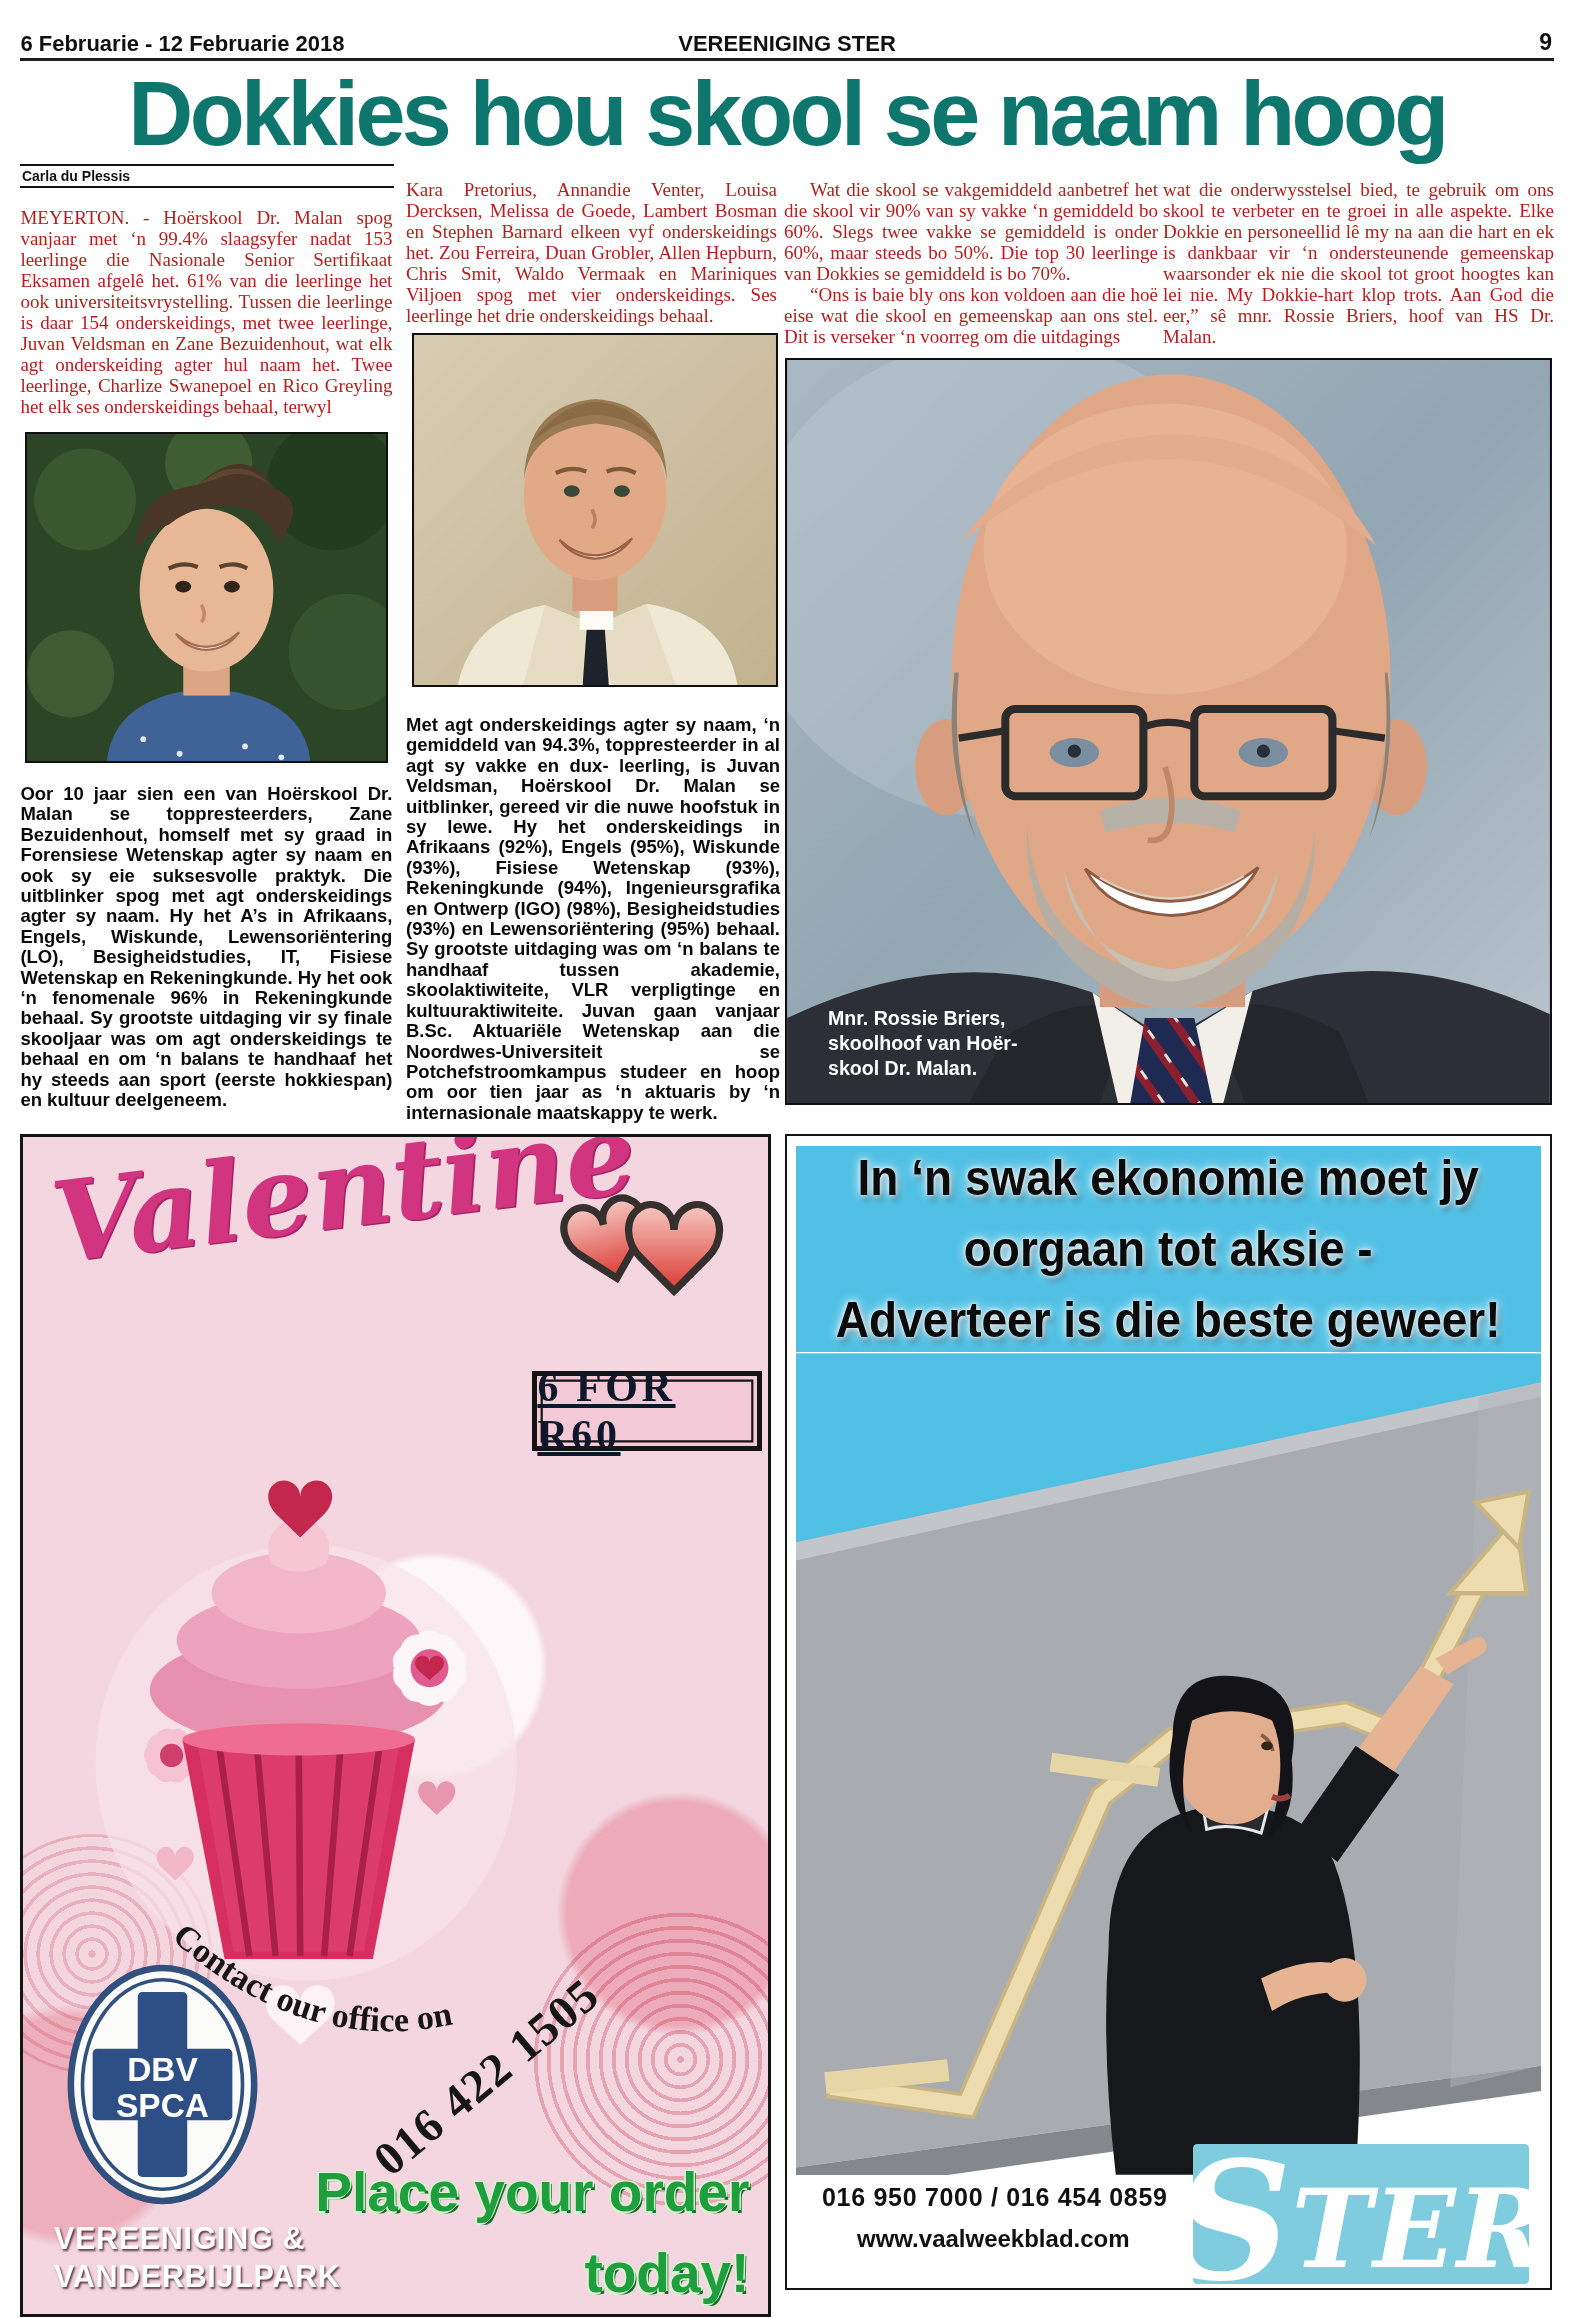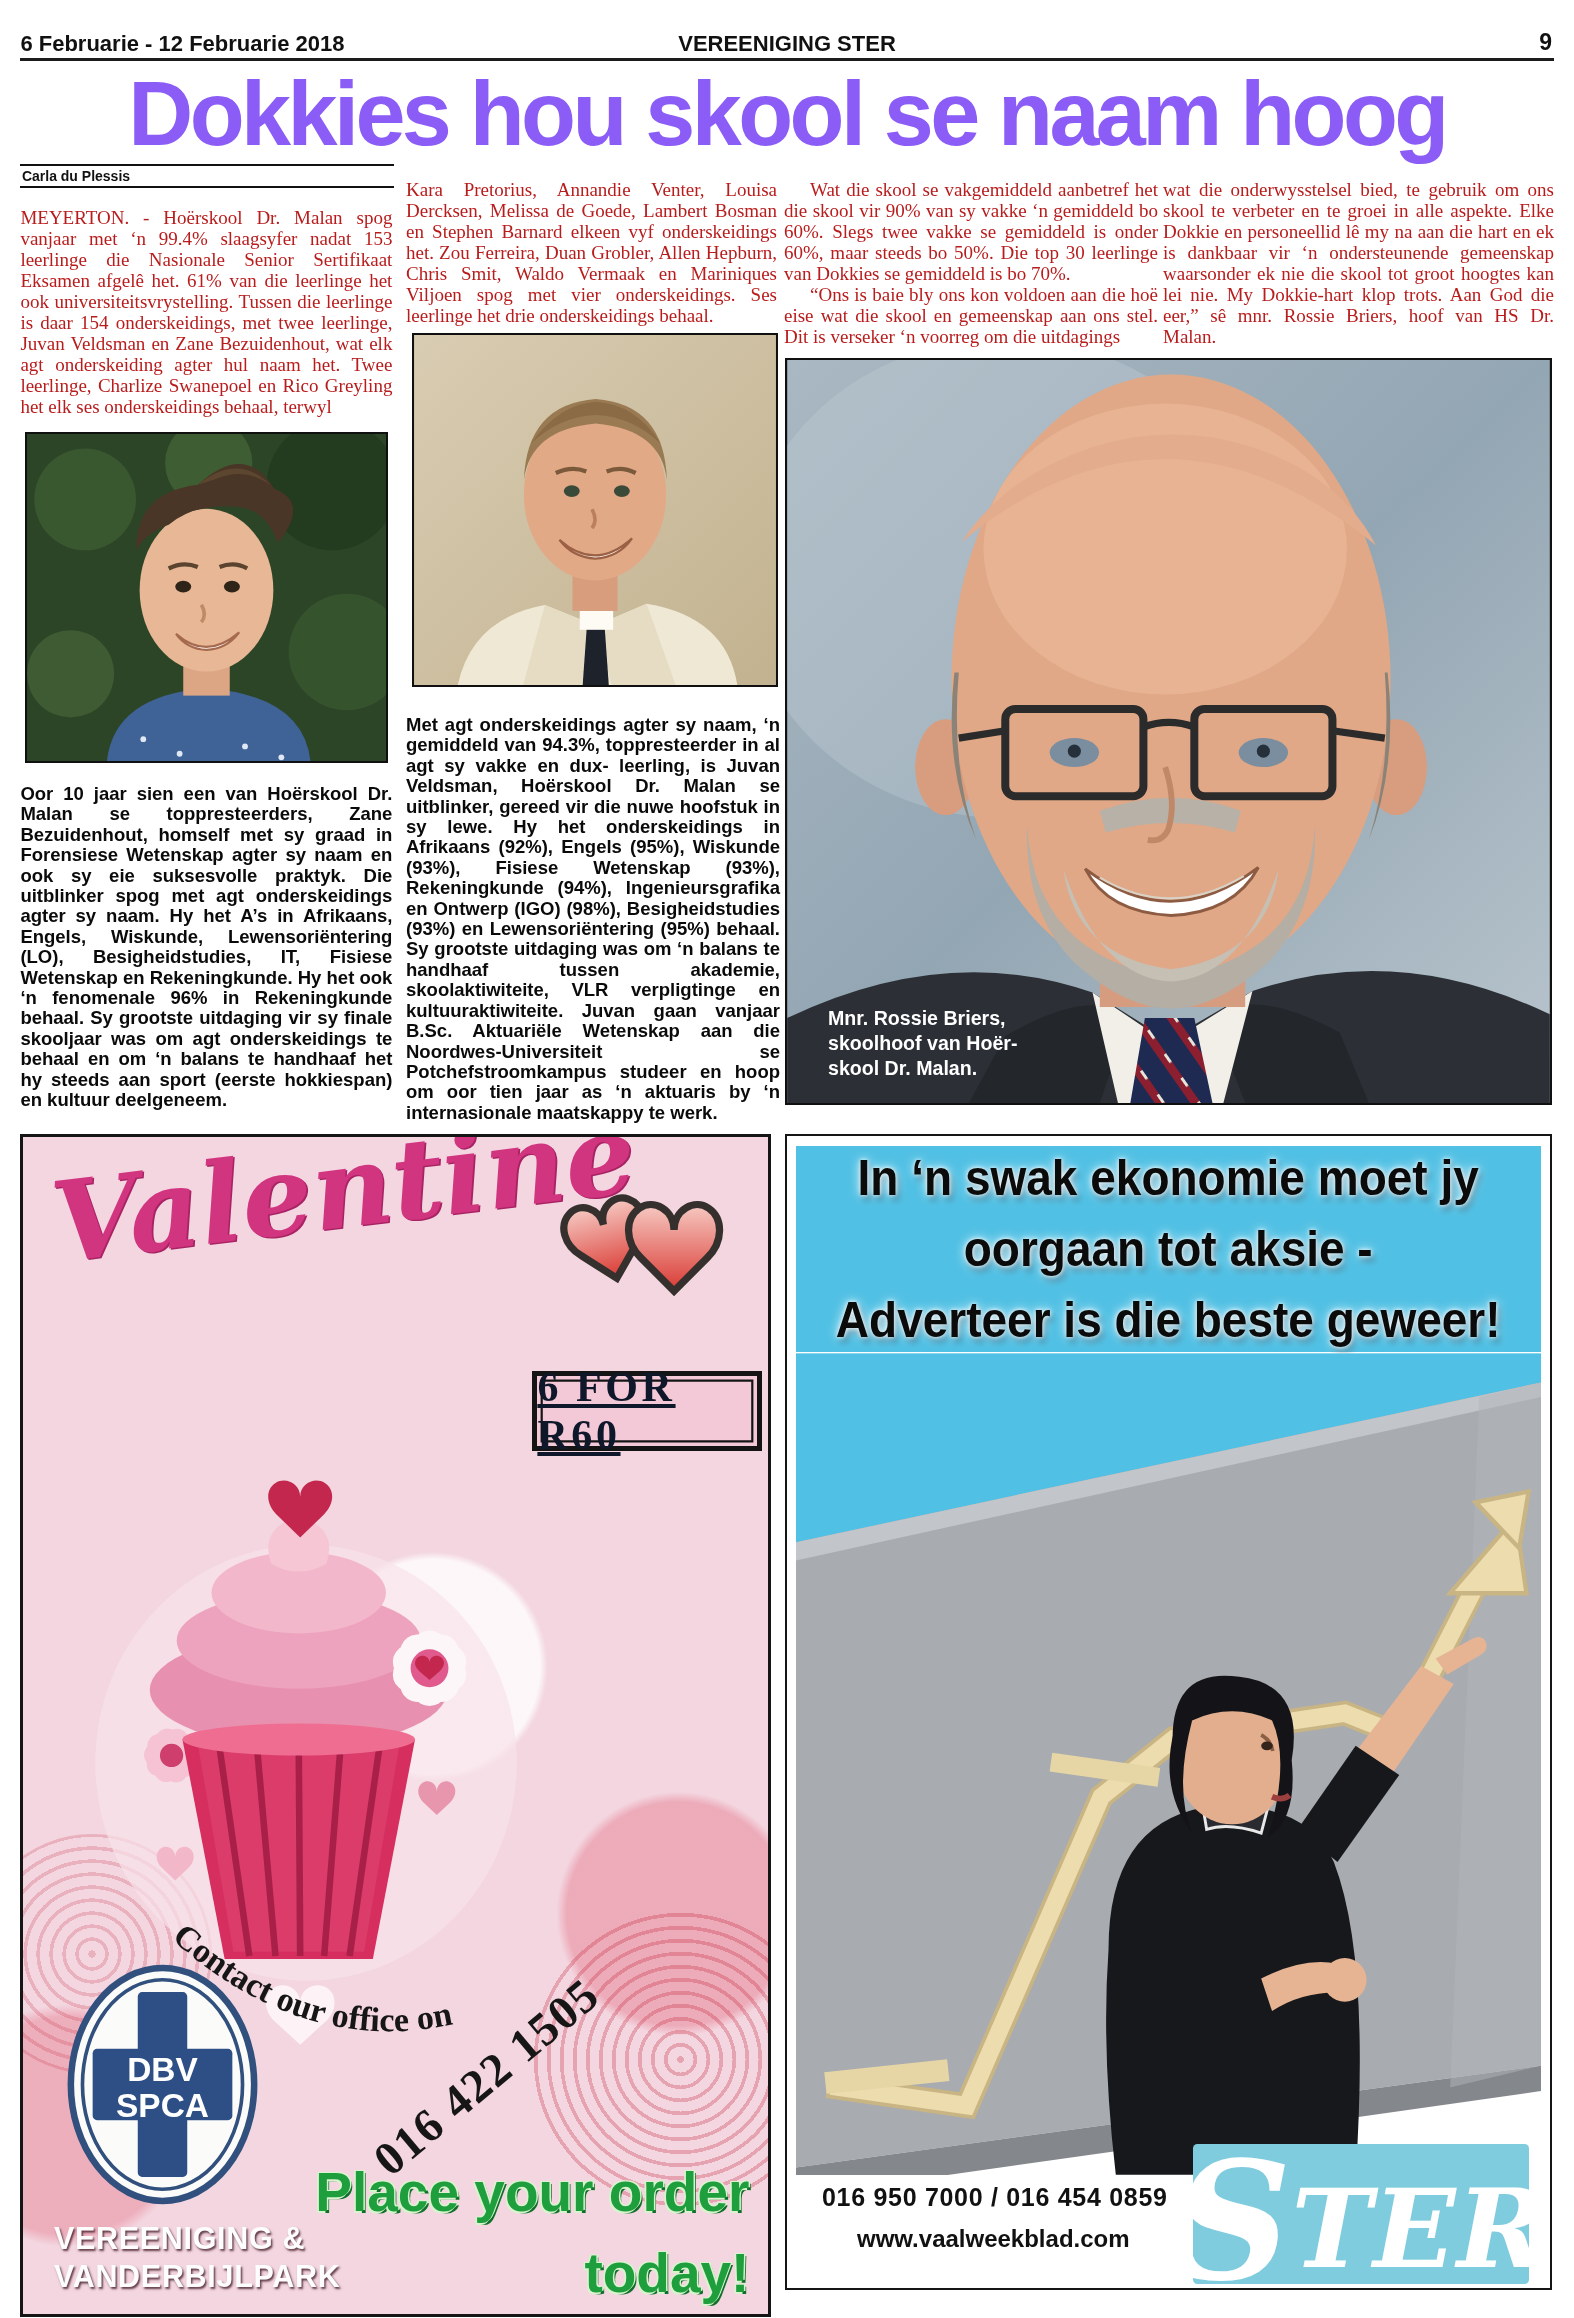--- a/index.html
+++ b/index.html
@@ -9,37 +9,37 @@
   }
   .abs{position:absolute;}
 
   
   .hdr-date{left:20.4px;top:30.5px;font-size:22px;font-weight:bold;}
   .hdr-pub{left:0;right:0;top:30.5px;text-align:center;font-size:22px;font-weight:bold;letter-spacing:0px;}
   .hdr-page{right:22px;top:29px;font-size:23px;font-weight:bold;}
   .hdr-rule{left:20.4px;right:20.4px;top:58px;height:2.9px;background:#1c1c1c;}
 
   .headline{left:0;right:0;top:63px;text-align:center;font-size:90px;font-weight:bold;
-    letter-spacing:-3.6px;color:#8b5cf6;white-space:nowrap;}
+    letter-spacing:-3.6px;color:#0f766e;white-space:nowrap;}
 
   .byline{left:20.4px;top:164px;width:372px;border-top:2.9px solid #111;border-bottom:2.2px solid #111;
     padding:1.5px 0 2.9px 1.5px;font-size:14px;font-weight:bold;}
 
   
   .serif{font-family:"Liberation Serif",serif;font-size:19px;line-height:21px;text-align:justify;color:#b91c1c;}
   .boldsans{font-family:"Liberation Sans",sans-serif;font-weight:bold;font-size:18.5px;line-height:20.4px;text-align:justify;color:#0a0a0a;}
   .col1-text{left:20.4px;top:207px;width:372px;}
   .col2-text{left:406px;top:179px;width:371px;}
   .col3-text{left:784px;top:179px;width:374px;}
   .col4-text{left:1163px;top:179px;width:391px;}
   .col3-text p{margin:0;text-indent:26px;}
   .cap1{left:20.4px;top:784px;width:372px;}
   .col2-bold{left:406px;top:715px;width:374px;}
 
-  .photo{border:2.9px solid #101010;background:#000000;overflow:hidden;}
+  .photo{border:2.9px solid #101010;background:#a21caf;overflow:hidden;}
   .photo1{left:25px;top:432px;width:359px;height:327px;}
   .photo2{left:412px;top:333px;width:362px;height:350px;}
   .photo3{left:785px;top:358px;width:763px;height:743px;}
   .photo svg{display:block;width:100%;height:100%;}
   .photo3-caption{left:41px;top:646px;width:262px;font-size:19.6px;line-height:25px;font-weight:bold;color:#fff;text-align:left;position:absolute;}
 
   
   .ad-left{left:20.4px;top:1134px;width:745px;height:1177px;border:3.6px solid #151515;
     background:
       radial-gradient(circle at 88% 66%, rgba(223,73,96,.30) 0 11%, rgba(223,73,96,0) 12%),

